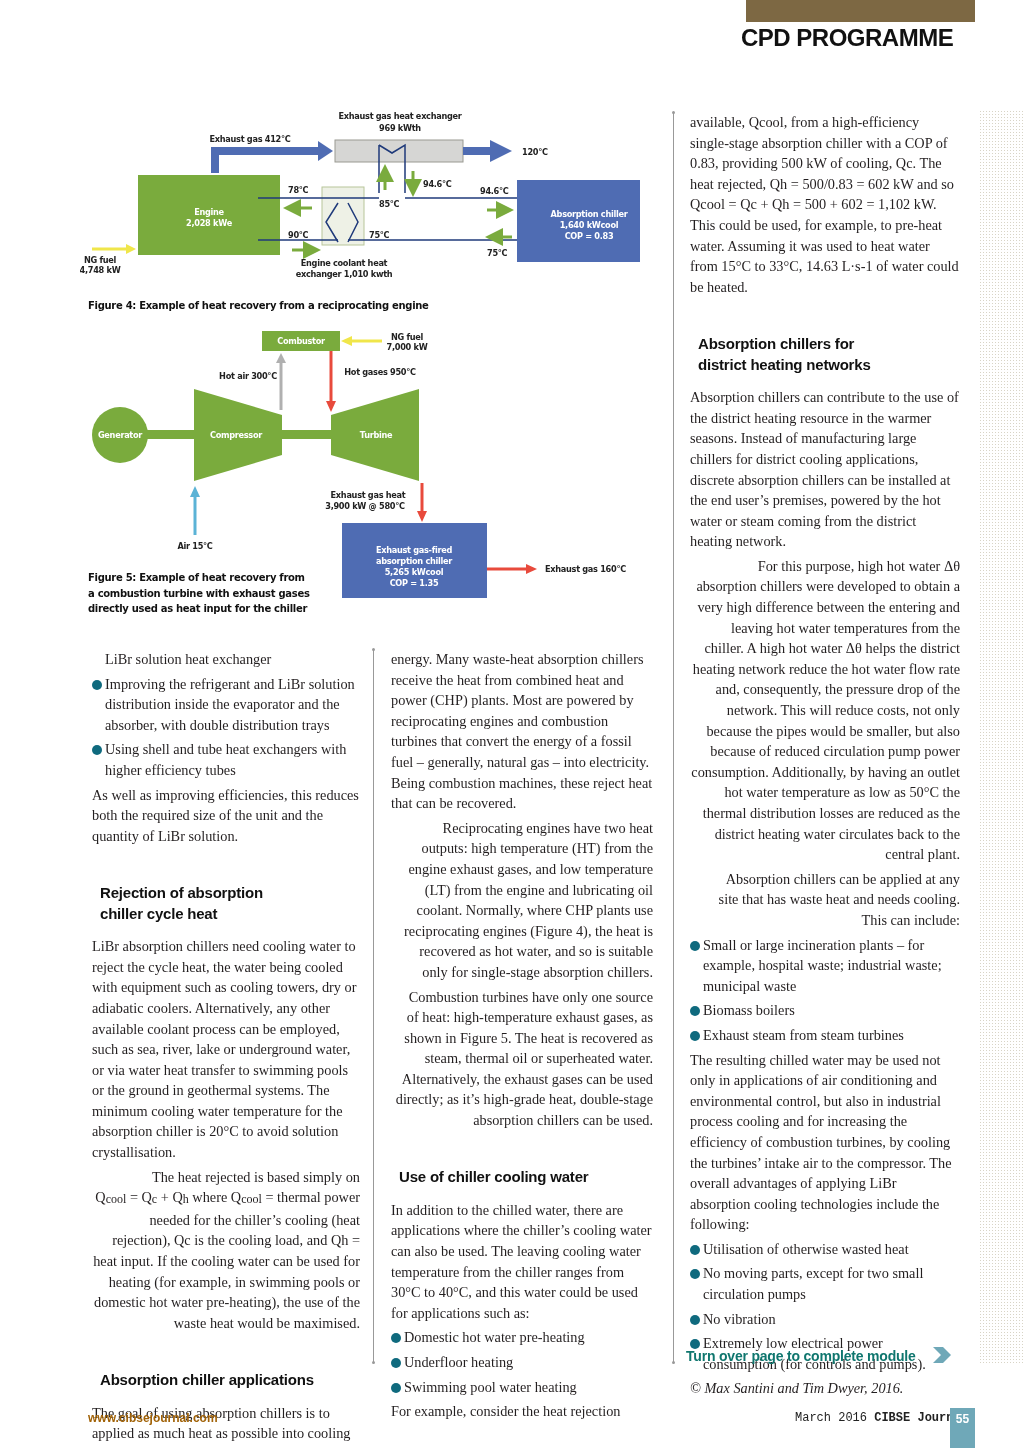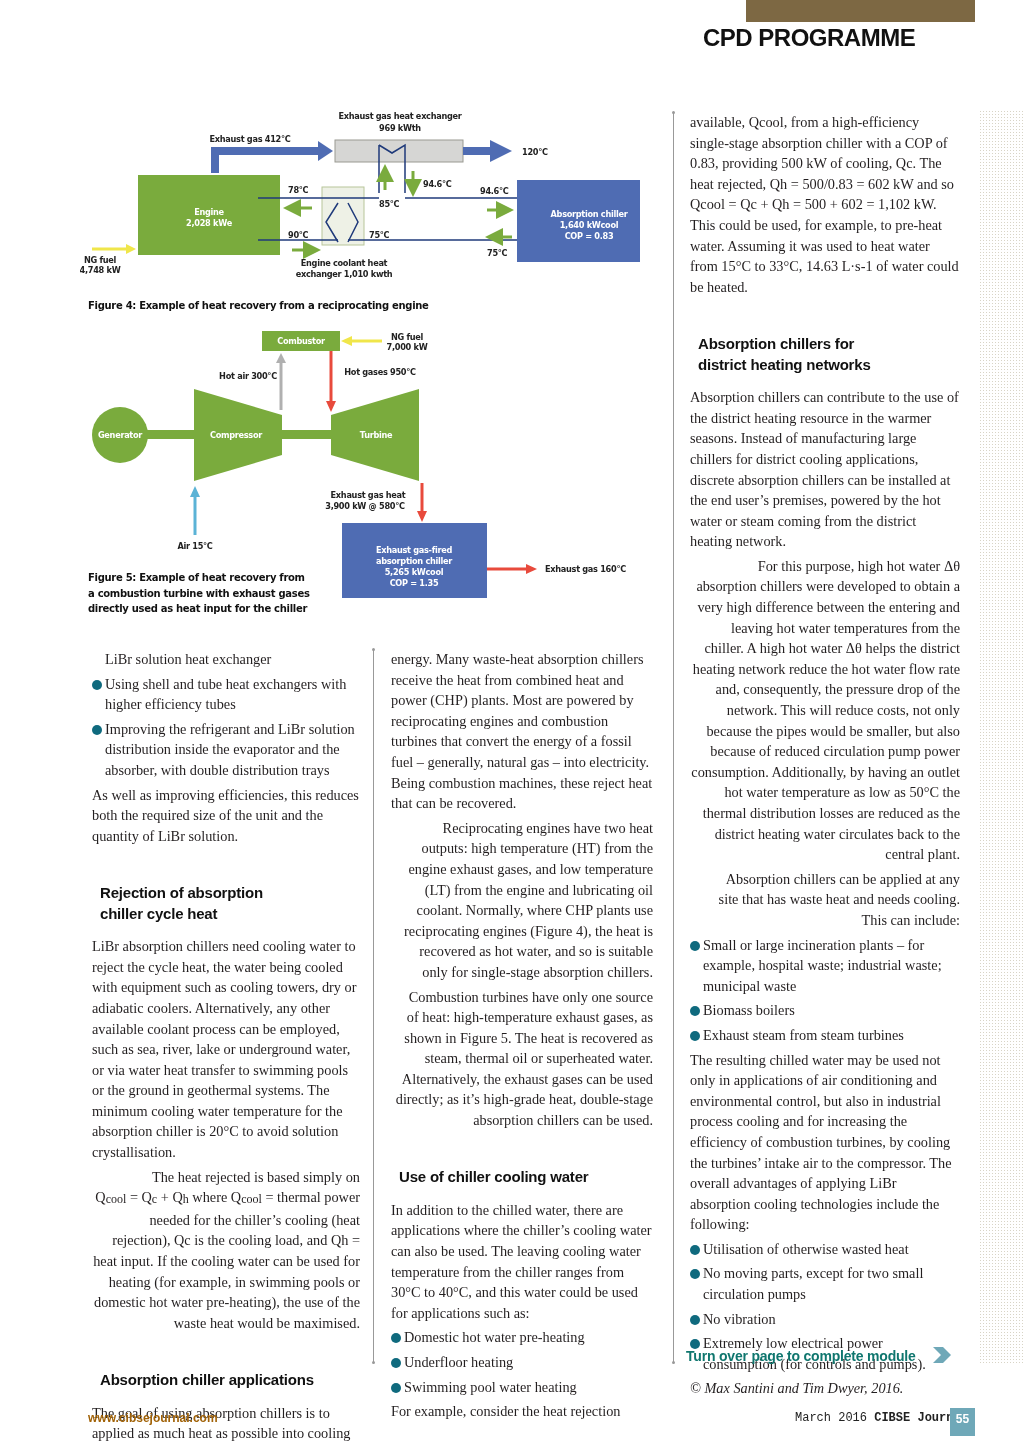--- a/index.html
+++ b/index.html
@@ -1,39 +1,39 @@
 <!DOCTYPE html>
 <html><head>
 <meta charset="utf-8">
 <style>
   html, body { margin:0; padding:0; }
   body { width:1024px; height:1448px; background:#fff; position:relative; overflow:hidden; font-family:"DejaVu Serif", serif; color:#231f20; }
   .topbar { position:absolute; left:746px; top:0; width:229px; height:22px; background:#7d6843; }
-  .cpd { position:absolute; left:703px; top:24px; font-family:"Liberation Sans", sans-serif; font-weight:bold; font-size:24px; letter-spacing:-0.5px; color:#111; }
+  .cpd { position:absolute; left:741px; top:24px; font-family:"Liberation Sans", sans-serif; font-weight:bold; font-size:24px; letter-spacing:-0.5px; color:#111; }
   .dotpanel { position:absolute; left:979px; top:110px; width:45px; height:1255px;
      background-image: radial-gradient(#d8d4c6 0.8px, transparent 0.9px); background-size:3px 3px; }
   .txt { position:absolute; font-family:"Liberation Serif", serif; font-size:14.3px; line-height:20.6px; color:#231f20; }
   .txt p { margin:4px; }
   .ind { text-indent:15px;text-align:right; }
   h3 { margin:12px; font-family:"Liberation Sans", sans-serif; font-weight:bold; font-size:15px; line-height:20.6px; color:#111; letter-spacing:-0.2px; }
   .gap { height:20.6px; }
   .bl { position:relative; padding-left:13px; }
   .bl::before { content:""; position:absolute; left:0; top:6px; width:10px; height:10px; border-radius:50%; background:#0f6a7e; }
   .sub { font-size:12px; vertical-align:-1px; }
   .vline { position:absolute; width:1px; background:#999; }
   .vline::before, .vline::after { content:""; position:absolute; left:-1px; width:3px; height:3px; background:#999; border-radius:50%; }
   .vline::before { top:-2px; } .vline::after { bottom:-2px; }
   .caption { position:absolute; font-family:"DejaVu Sans", sans-serif; font-weight:bold; font-size:10px; line-height:15.5px; color:#111; letter-spacing:-0.3px; }
   .dlabel { font-family:"DejaVu Sans", sans-serif; font-weight:bold; font-size:8.2px; fill:#222; letter-spacing:-0.3px; }
   .wlabel { font-family:"DejaVu Sans", sans-serif; font-weight:bold; font-size:8.2px; fill:#fff; letter-spacing:-0.3px; }
   .turnover { position:absolute; left:686px; top:1347px; font-family:"Liberation Sans", sans-serif; font-weight:bold; font-size:14px; color:#0f766e; letter-spacing:-0.2px; }
   .footer-url { position:absolute; left:88px; top:1411px; font-family:"Liberation Sans", sans-serif; font-weight:bold; font-size:12px; color:#a16207; }
   .footer-right { position:absolute; left:795px; top:1411px; font-family:Liberation Mono, monospace; font-size:12px; color:#222; }
   .footer-right b { font-weight:bold; }
-  .pagebox { position:absolute; left:950px; top:1408px; width:25px; height:28px; background:#6fa8b8; color:#fff; font-family:"Liberation Sans", sans-serif; font-weight:bold; font-size:12px; text-align:center; padding-top:4px; box-sizing:border-box; }
+  .pagebox { position:absolute; left:950px; top:1408px; width:25px; height:40px; background:#6fa8b8; color:#fff; font-family:"Liberation Sans", sans-serif; font-weight:bold; font-size:12px; text-align:center; padding-top:4px; box-sizing:border-box; }
 </style>
 </head>
 <body>
 
 <div class="topbar"></div>
 <div class="cpd">CPD PROGRAMME</div>
 <div class="dotpanel"></div>
 
 <svg style="position:absolute;left:80px;top:105px" width="560" height="180" viewBox="0 0 560 180">
   <defs>
@@ -134,22 +134,22 @@
   <div>Figure 5: Example of heat recovery from</div>
   <div>a combustion turbine with exhaust gases</div>
   <div>directly used as heat input for the chiller</div>
 </div>
 
 <div class="vline" style="left:373px;top:650px;height:712px"></div>
 <div class="vline" style="left:673px;top:113px;height:1249px"></div>
 
 <div class="txt" style="left:88px;top:645px;width:276px">
   <p style="padding-left:13px">LiBr solution heat exchanger</p>
+  <p class="bl">Improving the refrigerant and LiBr solution distribution inside the evaporator and the absorber, with double distribution trays</p>
   <p class="bl">Using shell and tube heat exchangers with higher efficiency tubes</p>
-  <p class="bl">Improving the refrigerant and LiBr solution distribution inside the evaporator and the absorber, with double distribution trays</p>
   <p>As well as improving efficiencies, this reduces both the required size of the unit and the quantity of LiBr solution.</p>
   <div class="gap"></div>
   <h3 style="width:190px">Rejection of absorption chiller cycle heat</h3>
   <p>LiBr absorption chillers need cooling water to reject the cycle heat, the water being cooled with equipment such as cooling towers, dry or adiabatic coolers. Alternatively, any other available coolant process can be employed, such as sea, river, lake or underground water, or via water heat transfer to swimming pools or the ground in geothermal systems. The minimum cooling water temperature for the absorption chiller is 20°C to avoid solution crystallisation.</p>
   <p class="ind"><span>The heat rejected is based simply on</span><br>Q<span class="sub">cool</span> = Q<span class="sub">c</span> + Q<span class="sub">h</span> where Q<span class="sub">cool</span> = <span>thermal power needed for the chiller’s cooling (heat rejection), Qc is the cooling load, and Qh = heat input. If the cooling water can be used for heating (for example, in swimming pools or domestic hot water pre-heating), the use of the waste heat would be maximised.</span></p>
   <div class="gap"></div>
   <h3>Absorption chiller applications</h3>
   <p>The goal of using absorption chillers is to applied as much heat as possible into cooling</p>
 </div>
 

